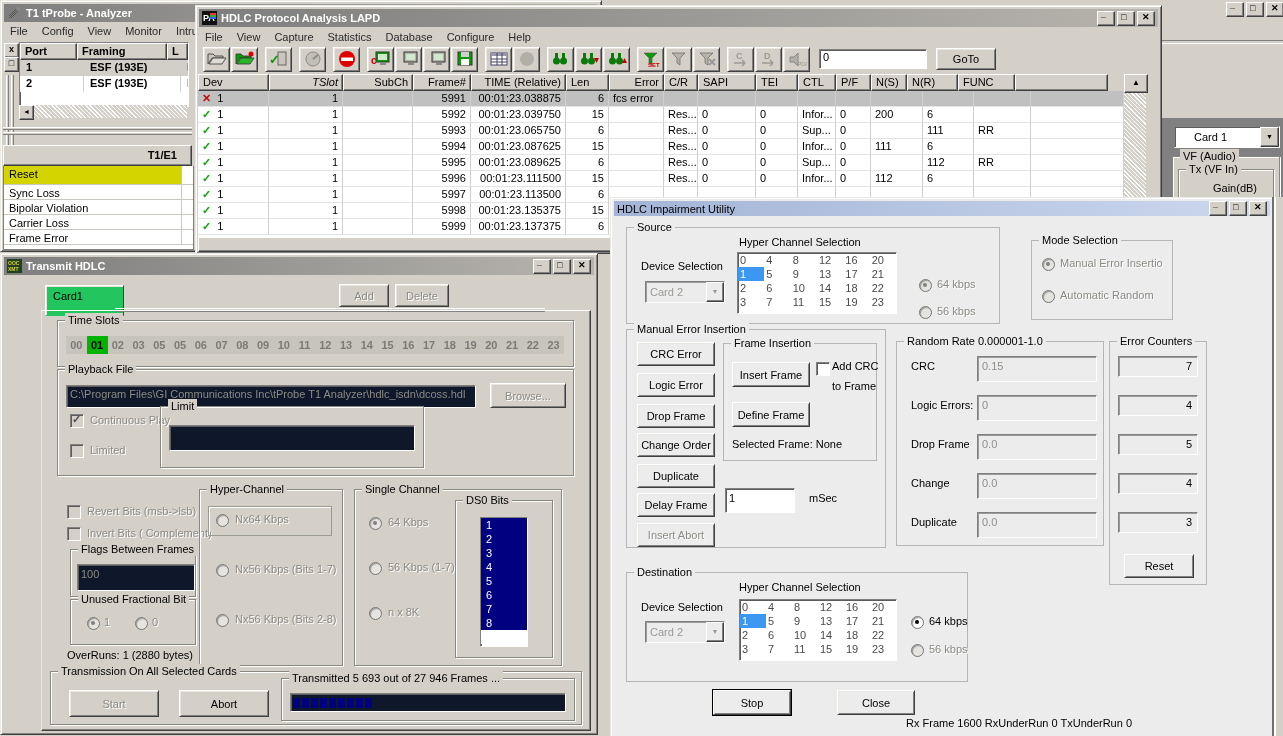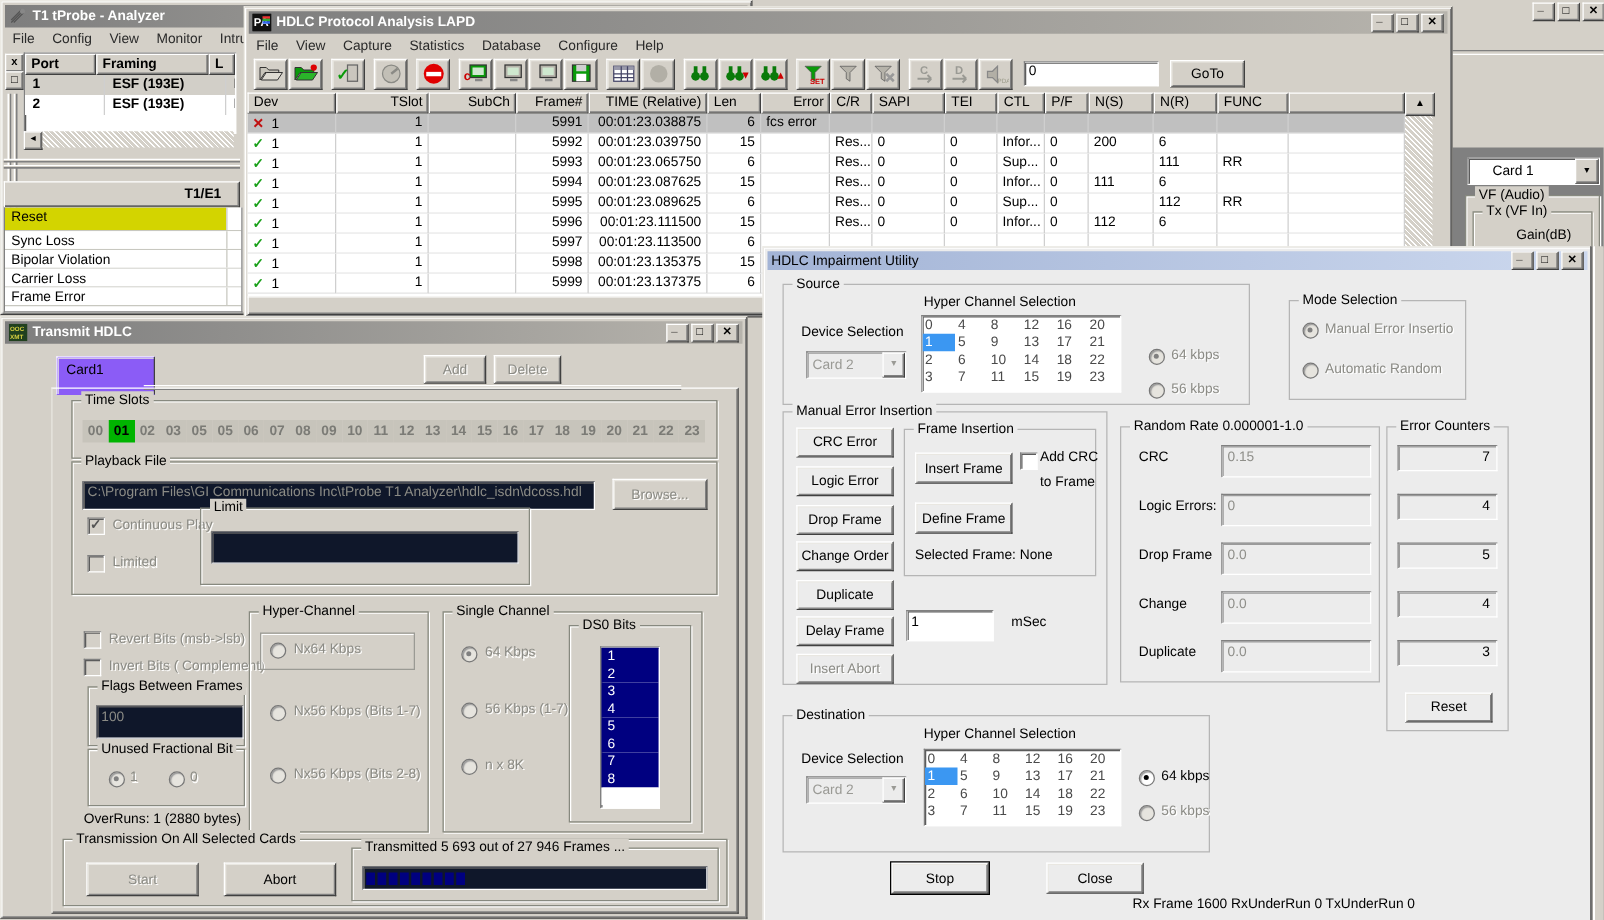--- a/index.html
+++ b/index.html
@@ -337,32 +337,32 @@
             <path d="M3 7 v5 h4 l4 4 V3 L7 7 Z" fill="#b2afa6" stroke="#888"></path>
             <text x="11" y="16" font-size="5" fill="#998">PDA</text>
           </svg>
         </span>
       </span>
     <span class="sunk" style="width:100px;height:17px;padding:1px 3px 0;margin-left:8px">0</span>
     <span class="btn" style="width:58px;height:20px;margin-left:8px">GoTo</span>
   </div>
   <div class="abs" style="left:2px;top:68px;display:flex;font-weight:normal">
       <span class="hcell" style="width: 71px; height: 17px; flex: 0 0 auto; text-align: left;">Dev</span>
-      <span class="hcell" style="width: 74px; height: 17px; flex: 0 0 auto; text-align: right;">TSlot</span>
+      <span class="hcell" style="width: 74px; height: 17px; flex: 0 0 auto; text-align: right; font-style: italic;">TSlot</span>
       <span class="hcell" style="width: 70px; height: 17px; flex: 0 0 auto; text-align: right;">SubCh</span>
       <span class="hcell" style="width: 58px; height: 17px; flex: 0 0 auto; text-align: right;">Frame#</span>
       <span class="hcell" style="width: 95px; height: 17px; flex: 0 0 auto; text-align: right;">TIME (Relative)</span>
       <span class="hcell" style="width: 43px; height: 17px; flex: 0 0 auto; ">Len</span>
       <span class="hcell" style="width: 55px; height: 17px; flex: 0 0 auto; text-align: right;">Error</span>
       <span class="hcell" style="width: 34px; height: 17px; flex: 0 0 auto; text-align: left;">C/R</span>
       <span class="hcell" style="width: 58px; height: 17px; flex: 0 0 auto; text-align: left;">SAPI</span>
       <span class="hcell" style="width: 42px; height: 17px; flex: 0 0 auto; text-align: left;">TEI</span>
       <span class="hcell" style="width: 38px; height: 17px; flex: 0 0 auto; text-align: left;">CTL</span>
       <span class="hcell" style="width: 35px; height: 17px; flex: 0 0 auto; text-align: left;">P/F</span>
-      <span class="hcell" style="width: 52px; height: 17px; flex: 0 0 auto; text-align: left;">N(S)</span>
+      <span class="hcell" style="width: 36px; height: 17px; flex: 0 0 auto; text-align: left;">N(S)</span>
       <span class="hcell" style="width: 51px; height: 17px; flex: 0 0 auto; text-align: left;">N(R)</span>
       <span class="hcell" style="width: 57px; height: 17px; flex: 0 0 auto; text-align: left;">FUNC</span>
       <span class="hcell" style="width: 93px; height: 17px; flex: 0 0 auto; text-align: left;"></span>
     </div>
   <div class="abs" style="left:2px;top:85px;width:926px;height:146px;background:#fff;overflow:hidden">
       <div class="trow sel" style="top: 0px; left: 0px;">
         <span class="tcell" style="width: 71px; flex: 0 0 auto; text-align: left;"><span style="font-weight: bold; margin-right: 6px; color: rgb(192, 16, 16);">✕</span>1</span>
         <span class="tcell" style="width: 74px; flex: 0 0 auto; text-align: right;">1</span>
         <span class="tcell" style="width: 70px; flex: 0 0 auto; text-align: right;"></span>
         <span class="tcell" style="width: 58px; flex: 0 0 auto; text-align: right;">5991</span>
@@ -548,21 +548,21 @@
     </span>
     <span>Transmit HDLC</span>
     <span class="wbtns">
       <span class="wb min"></span>
       <span class="wb max"></span>
       <span class="wb cls"></span>
     </span>
   </div>
   <div class="abs btn dis" style="left:338px;top:30px;width:48px;height:21px">Add</div>
   <div class="abs btn dis" style="left:394px;top:30px;width:52px;height:21px">Delete</div>
-  <div class="abs" style="left:44px;top:31px;width:70px;height:25px;background:#8b5cf6;border:1px solid;border-color:#fff #404040 transparent #fff;box-shadow:inset 1px 1px 0 #e9e7e1;padding:4px 0 0 7px">Card1</div>
+  <div class="abs" style="left:44px;top:31px;width:70px;height:25px;background:#22c55e;border:1px solid;border-color:#fff #404040 transparent #fff;box-shadow:inset 1px 1px 0 #e9e7e1;padding:4px 0 0 7px">Card1</div>
   <div class="abs" style="left:114px;top:54px;width:430px;height:2px;border-top:1px solid #fff;border-bottom:1px solid #808080"></div>
 
   <div class="abs" style="left:40px;top:56px;width:548px;height:419px;border:1px solid;border-color:#fff #404040 #404040 #e9e7e1;box-shadow:inset -1px -1px 0 #808080">
     <div class="grp" style="left:15px;top:9px;width:515px;height:45px">
       <span class="gl">Time Slots</span>
       <div class="abs" style="left:8px;top:15px;width:498px;height:18px;display:flex">
           <span class="slot">00</span>
           <span class="slot on">01</span>
           <span class="slot">02</span>
           <span class="slot">03</span>

